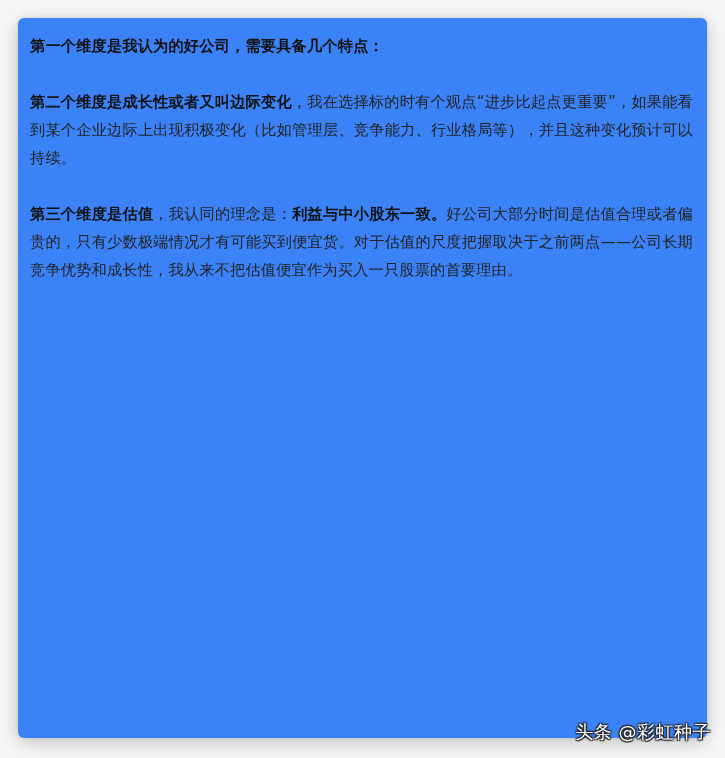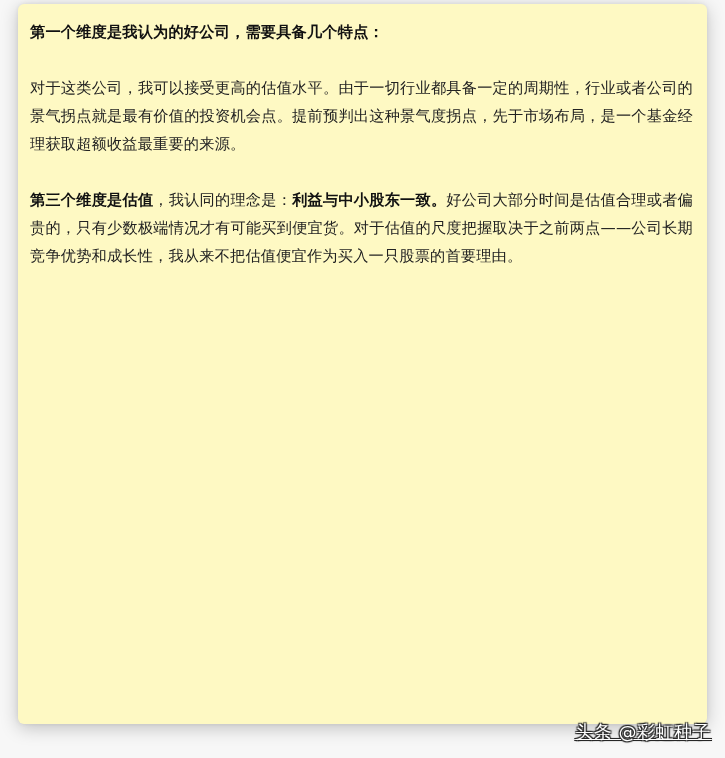--- a/index.html
+++ b/index.html
@@ -10,24 +10,24 @@
       width: 725px;
       height: 758px;
       background: #f7f7f7;
       position: relative;
       overflow: hidden;
       font-family: "DejaVu Sans", "Liberation Sans", sans-serif;
     }
     .card {
       position: absolute;
       left: 18px;
-      top: 4px;
+      top: 18px;
       width: 689px;
       height: 720px;
-      background: #fef9c3;
+      background: #3b82f6;
       border-radius: 6px;
       box-shadow: 0 4px 18px rgba(0,0,0,0.22), 0 0 4px rgba(0,0,0,0.08);
       box-sizing: border-box;
       padding: 14px 14px 0 12px;
     }
     .para {
       font-size: 15.2px;
       line-height: 28px;
       color: #222222;
       margin: 0 0 28px 0;
@@ -39,27 +39,26 @@
       color: #111111;
     }
     .watermark {
       position: absolute;
       right: 14px;
       bottom: 14px;
       font-size: 18px;
       color: #ffffff;
       text-shadow: 0 0 2px #333, 1px 1px 1px #222, -1px -1px 1px #222, 1px -1px 1px #222, -1px 1px 1px #222;
       letter-spacing: 0.5px;
-      text-decoration: underline;
     }
   </style>
 </head>
 <body>
 
 <div class="card">
   <p class="para">
     <b>第一个维度是我认为的好公司，需要具备几个特点：</b>
   </p>
-  <p class="para">对于这类公司，我可以接受更高的估值水平。由于一切行业都具备一定的周期性，行业或者公司的景气拐点就是最有价值的投资机会点。提前预判出这种景气度拐点，先于市场布局，是一个基金经理获取超额收益最重要的来源。</p>
+  <p class="para"><b>第二个维度是成长性或者又叫边际变化</b><span>，我在选择标的时有个观点“进步比起点更重要”，如果能看到某个企业边际上出现积极变化（比如管理层、竞争能力、行业格局等），并且这种变化预计可以持续。</span></p>
   <p class="para"><b>第三个维度是估值</b><span>，我认同的理念是：</span><b>利益与中小股东一致。</b><span>好公司大部分时间是估值合理或者偏贵的，只有少数极端情况才有可能买到便宜货。对于估值的尺度把握取决于之前两点——公司长期竞争优势和成长性，我从来不把估值便宜作为买入一只股票的首要理由。</span></p>
 </div>
 
 <div class="watermark">头条 @彩虹种子</div>
 
 </body></html>

